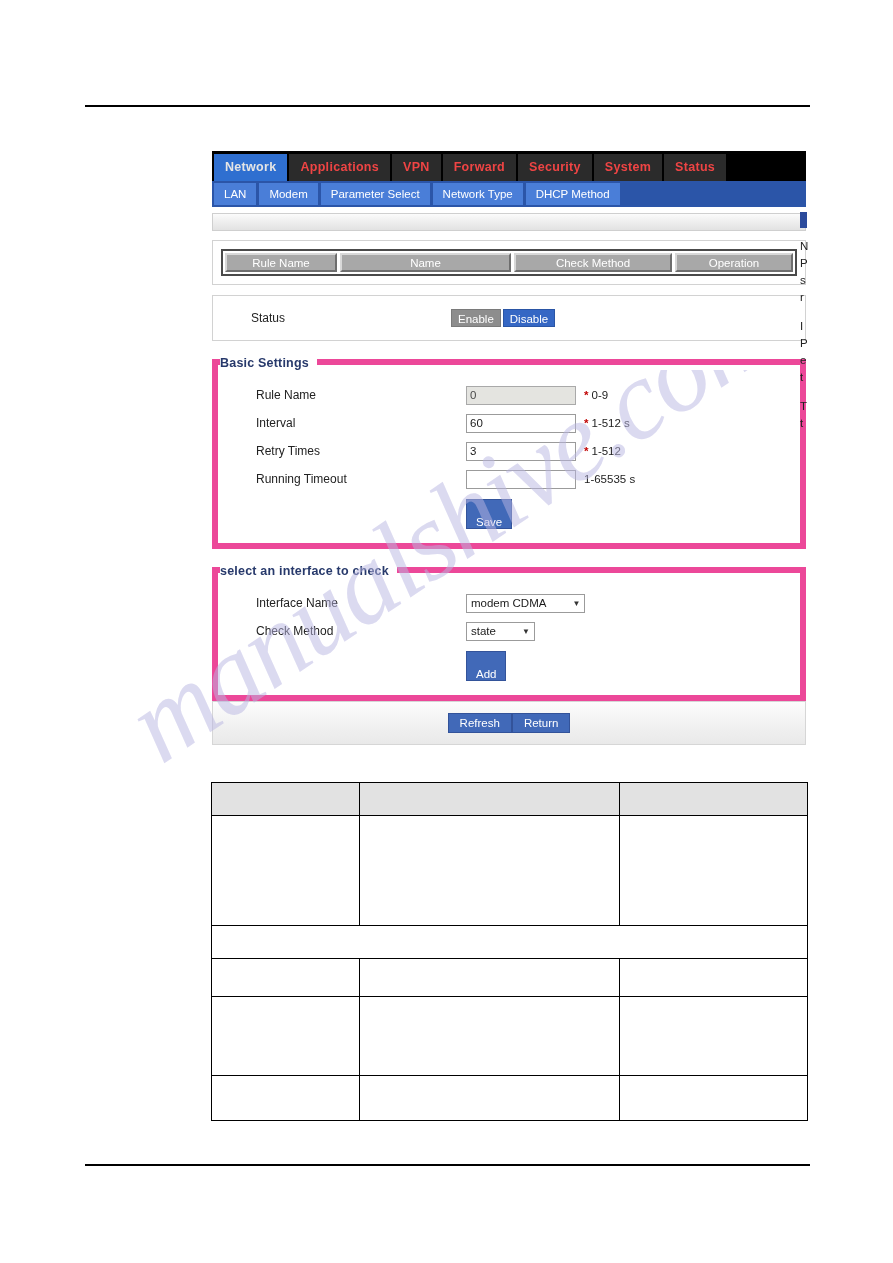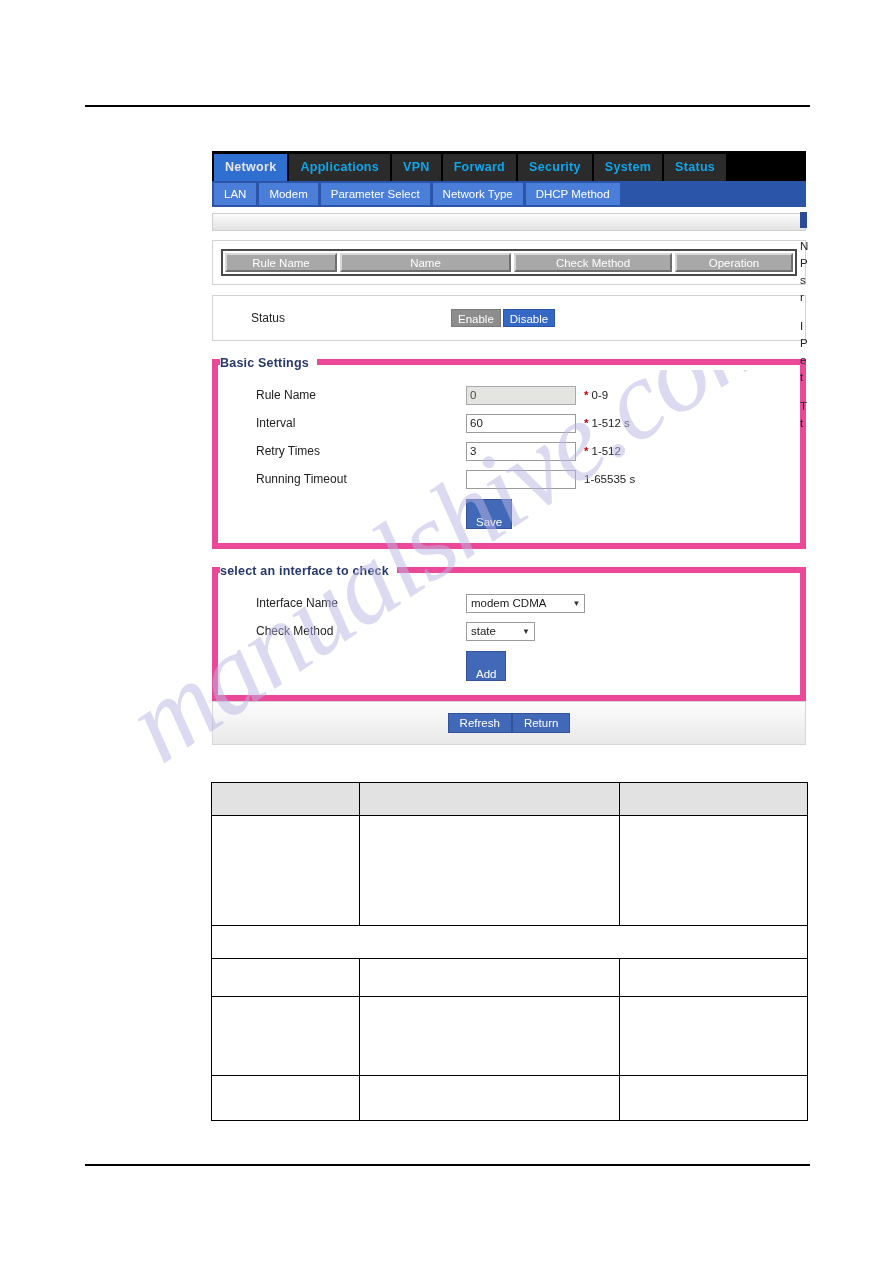--- a/index.html
+++ b/index.html
@@ -67,21 +67,21 @@
     align-items: flex-end;
     padding-left: 2px;
   }
   .main-tab {
     height: 27px;
     line-height: 27px;
     padding: 0 11px;
     margin-right: 2px;
     font-size: 12.5px;
     font-weight: bold;
-    color: #0ea5e9;
+    color: #ef4444;
     background: #2b2b2b;
     letter-spacing: .3px;
     white-space: nowrap;
   }
   .main-tab.active {
     background: #2f6fd0;
     color: #e5e5e5;
   }
 
   

